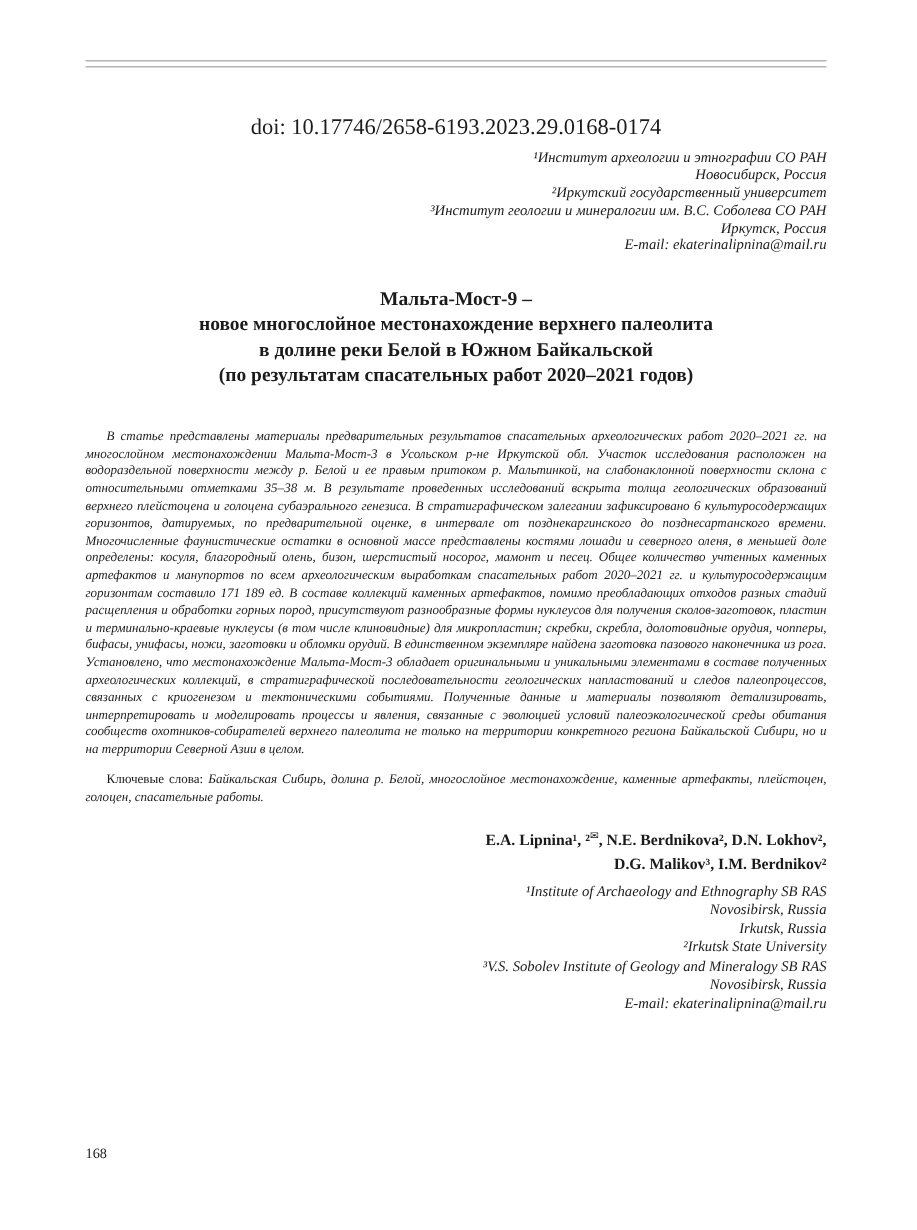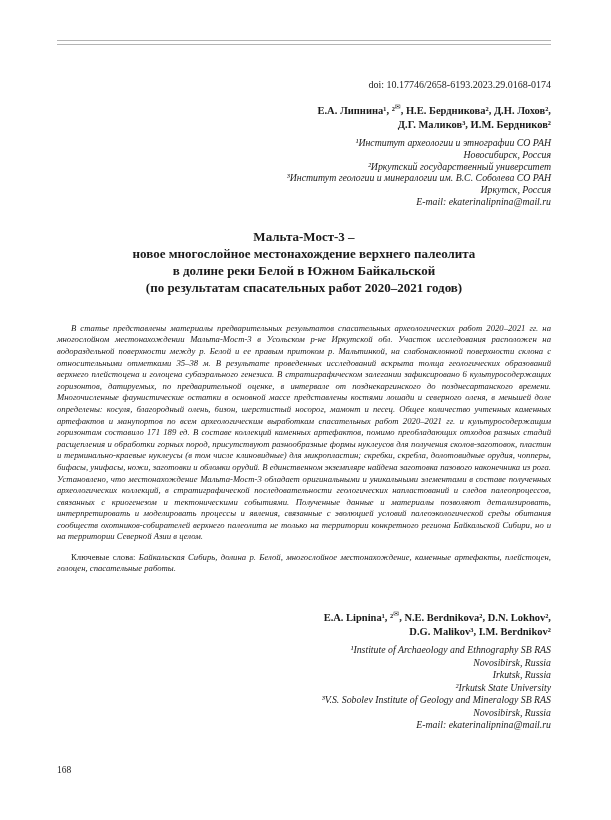--- a/index.html
+++ b/index.html
@@ -22,23 +22,23 @@
     width: 494px;
   }
   .top-rule {
     margin-top: 40px;
     height: 2.5px;
     border-top: 1.5px solid #b4b4b4;
     border-bottom: 1.5px solid #b4b4b4;
   }
   .doi-block {
     margin-top: 34px;
-    font-size: 10px;
+    font-size: 15px;
     line-height: 12px;
-    text-align: right;
+    text-align: center;
     font-family: Liberation Serif, serif;
   }
   .authors {
     margin-top: 9px;
     text-align: right;
     font-weight: bold;
     font-size: 10.5px;
     line-height: 15px;
   }
   .mail-icon {
@@ -77,21 +77,21 @@
     text-align: justify;
     font-style: italic;
     font-size: 8.7px;
     line-height: 11.6px;
     text-indent: 14px;
   }
   .keywords .label {
     font-style: normal;
   }
   .authors-en {
-    margin-top: 32px;
+    margin-top: 13px;
   }
   .page-number {
     position: absolute;
     left: 57px;
     top: 765px;
     font-size: 9.5px;
     text-align: right;
   }
 </style>
 </head>
@@ -99,35 +99,33 @@
 
 <div class="content">
 
   <div class="top-rule"></div>
 
   <div class="doi-block">
     <div>doi: 10.17746/2658-6193.2023.29.0168-0174</div>
   </div>
 
   <div class="authors">
-    <div><span>Е.А. Липнина¹, ²</span><span class="mail-icon">✉</span><span>, Н.Е. Бердникова², Д.Н. Лохов²,</span></div>
-    <div>Д.Г. Маликов³, И.М. Бердников²</div>
   </div>
 
   <div class="affiliations">
     <div>¹Институт археологии и этнографии СО РАН</div>
     <div>Новосибирск, Россия</div>
     <div>²Иркутский государственный университет</div>
     <div>³Институт геологии и минералогии им. В.С. Соболева СО РАН</div>
     <div>Иркутск, Россия</div>
     <div>E-mail: ekaterinalipnina@mail.ru</div>
   </div>
 
   <div class="paper-title">
-    <div>Мальта-Мост-3 –</div>
+    <div>Мальта-Мост-9 –</div>
     <div>новое многослойное местонахождение верхнего палеолита</div>
     <div>в долине реки Белой в Южном Байкальской</div>
     <div>(по результатам спасательных работ 2020–2021 годов)</div>
   </div>
 
   <p class="abstract">В статье представлены материалы предварительных результатов спасательных археологических работ 2020–2021 гг. на многослойном местонахождении Мальта-Мост-3 в Усольском р-не Иркутской обл. Участок исследования расположен на водораздельной поверхности между р. Белой и ее правым притоком р. Мальтинкой, на слабонаклонной поверхности склона с относительными отметками 35–38 м. В результате проведенных исследований вскрыта толща геологических образований верхнего плейстоцена и голоцена субаэрального генезиса. В стратиграфическом залегании зафиксировано 6 культуросодержащих горизонтов, датируемых, по предварительной оценке, в интервале от позднекаргинского до позднесартанского времени. Многочисленные фаунистические остатки в основной массе представлены костями лошади и северного оленя, в меньшей доле определены: косуля, благородный олень, бизон, шерстистый носорог, мамонт и песец. Общее количество учтенных каменных артефактов и манупортов по всем археологическим выработкам спасательных работ 2020–2021 гг. и культуросодержащим горизонтам составило 171 189 ед. В составе коллекций каменных артефактов, помимо преобладающих отходов разных стадий расщепления и обработки горных пород, присутствуют разнообразные формы нуклеусов для получения сколов-заготовок, пластин и терминально-краевые нуклеусы (в том числе клиновидные) для микропластин; скребки, скребла, долотовидные орудия, чопперы, бифасы, унифасы, ножи, заготовки и обломки орудий. В единственном экземпляре найдена заготовка пазового наконечника из рога. Установлено, что местонахождение Мальта-Мост-3 обладает оригинальными и уникальными элементами в составе полученных археологических коллекций, в стратиграфической последовательности геологических напластований и следов палеопроцессов, связанных с криогенезом и тектоническими событиями. Полученные данные и материалы позволяют детализировать, интерпретировать и моделировать процессы и явления, связанные с эволюцией условий палеоэкологической среды обитания сообществ охотников-собирателей верхнего палеолита не только на территории конкретного региона Байкальской Сибири, но и на территории Северной Азии в целом.</p>
 
   <p class="keywords"><span class="label">Ключевые слова:</span><span> Байкальская Сибирь, долина р. Белой, многослойное местонахождение, каменные артефакты, плейстоцен, голоцен, спасательные работы.</span></p>
 
   <div class="authors authors-en">

